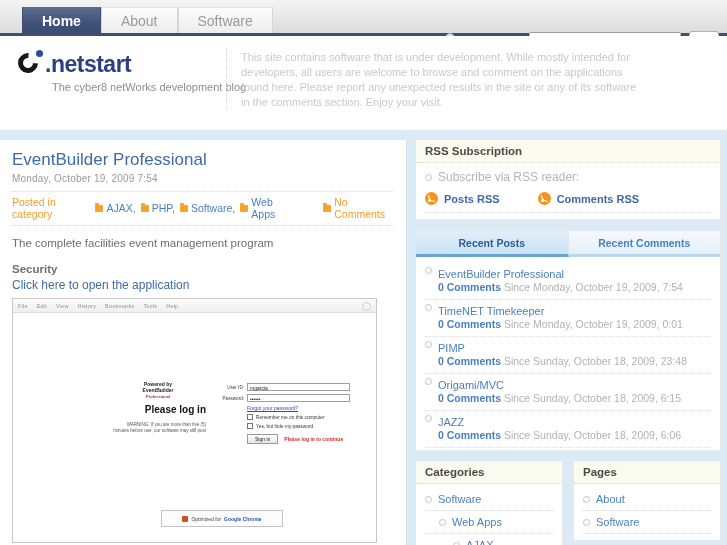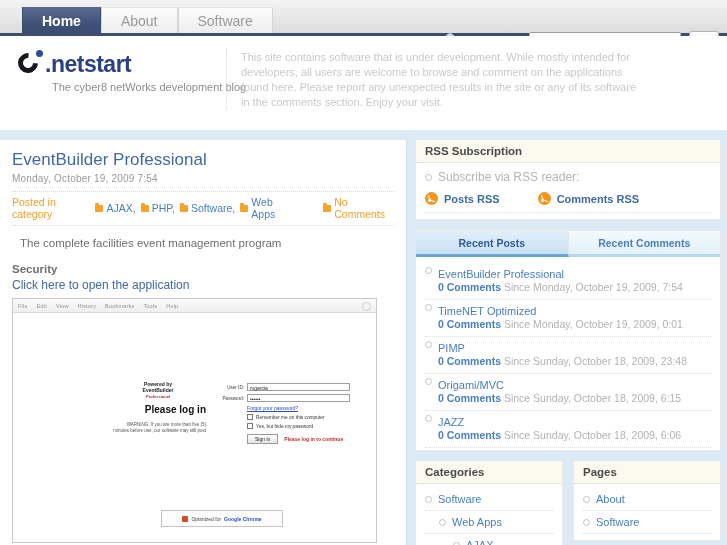--- a/index.html
+++ b/index.html
@@ -89,21 +89,21 @@
     border-top:1px dotted #e2d9c4;border-bottom:1px dotted #e2d9c4;
     display:flex;align-items:center;font-size:10.5px;color:#f0a02a;
   }
   .folder{
     display:inline-block;width:9px;height:7px;background:#f6a32b;
     border-radius:1px;margin:0 3px 0 5px;position:relative;vertical-align:middle;
   }
   .folder::before{content:"";position:absolute;left:0;top:-2px;width:4px;height:2px;background:#f6a32b;border-radius:1px 1px 0 0;}
   .metalink{color:#4a7fc1;}
   #nocomments{margin-left:24px;display:flex;align-items:center;color:#f0a02a;}
-  #postbody{padding-top:10px;font-size:11.5px;color:#6f6f6f;line-height:15px;margin-left:8px;}
+  #postbody{padding-top:10px;font-size:11.5px;color:#6f6f6f;line-height:15px;}
   #subhead{font-size:11.5px;font-weight:bold;color:#6f6f6f;margin-top:12px;}
   #applink{display:block;font-size:12px;color:#3f6aa8;margin-top:3px;text-decoration:none;}
   
   #shot{
     margin-top:6px;width:365px;height:245px;box-sizing:border-box;
     border:1px solid #c8c8c8;background:#ffffff;position:relative;overflow:hidden;
   }
   #shotmenu{
     height:13px;border-bottom:1px solid #dadada;
     background:linear-gradient(to bottom,#fbfbfb,#efefef);
@@ -355,21 +355,21 @@
             <a class="pltitle" href="#">EventBuilder Professional</a>
             <span class="plmeta">
               <span class="cnt">0 Comments</span>
               <span>Since Monday, October 19, 2009, 7:54</span>
             </span>
           </span>
         </div>
         <div class="plitem">
           <span class="bullet"></span>
           <span class="pltext">
-            <a class="pltitle" href="#">TimeNET Optimized</a>
+            <a class="pltitle" href="#">TimeNET Timekeeper</a>
             <span class="plmeta">
               <span class="cnt">0 Comments</span>
               <span>Since Monday, October 19, 2009, 0:01</span>
             </span>
           </span>
         </div>
         <div class="plitem">
           <span class="bullet"></span>
           <span class="pltext">
             <a class="pltitle" href="#">PIMP</a>

